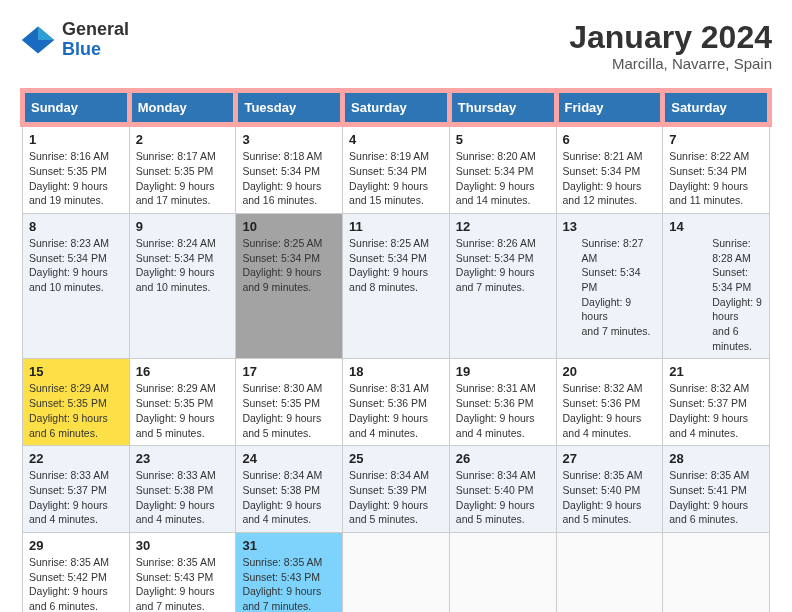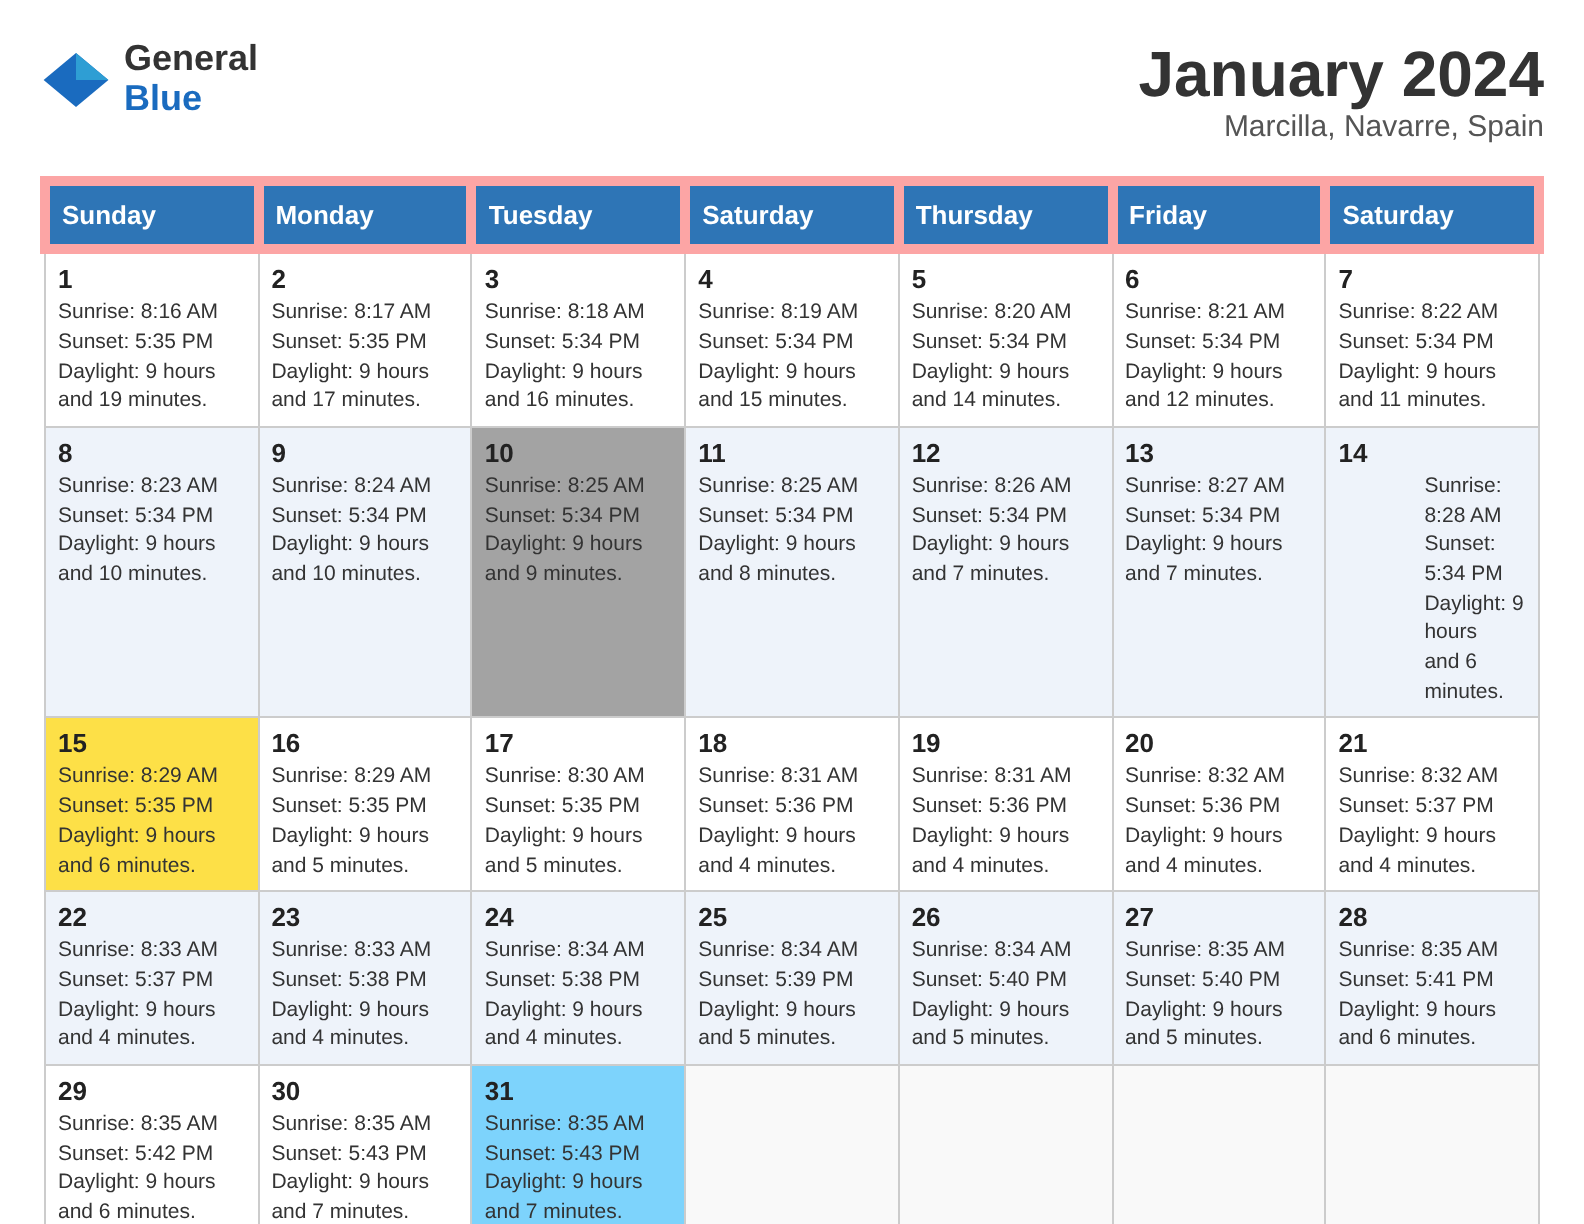--- a/index.html
+++ b/index.html
@@ -207,21 +207,21 @@
         </td>
         <td style="background: rgb(238, 243, 250);">
           <span class="day-number">12</span>
           <div class="day-info" style="white-space: pre-line;">Sunrise: 8:26 AM
 Sunset: 5:34 PM
 Daylight: 9 hours
 and 7 minutes.</div>
         </td>
         <td style="background: rgb(238, 243, 250);">
           <span class="day-number">13</span>
-          <div class="day-info" style="white-space: pre-line;">Sunrise: 8:27 AM
+          <div class="day-info" style="white-space: pre-line; margin-left: 19px;">Sunrise: 8:27 AM
 Sunset: 5:34 PM
 Daylight: 9 hours
 and 7 minutes.</div>
         </td>
         <td style="background: rgb(238, 243, 250);">
           <span class="day-number">14</span>
           <div class="day-info" style="white-space: pre-line; margin-left: 43px;">Sunrise: 8:28 AM
 Sunset: 5:34 PM
 Daylight: 9 hours
 and 6 minutes.</div>

